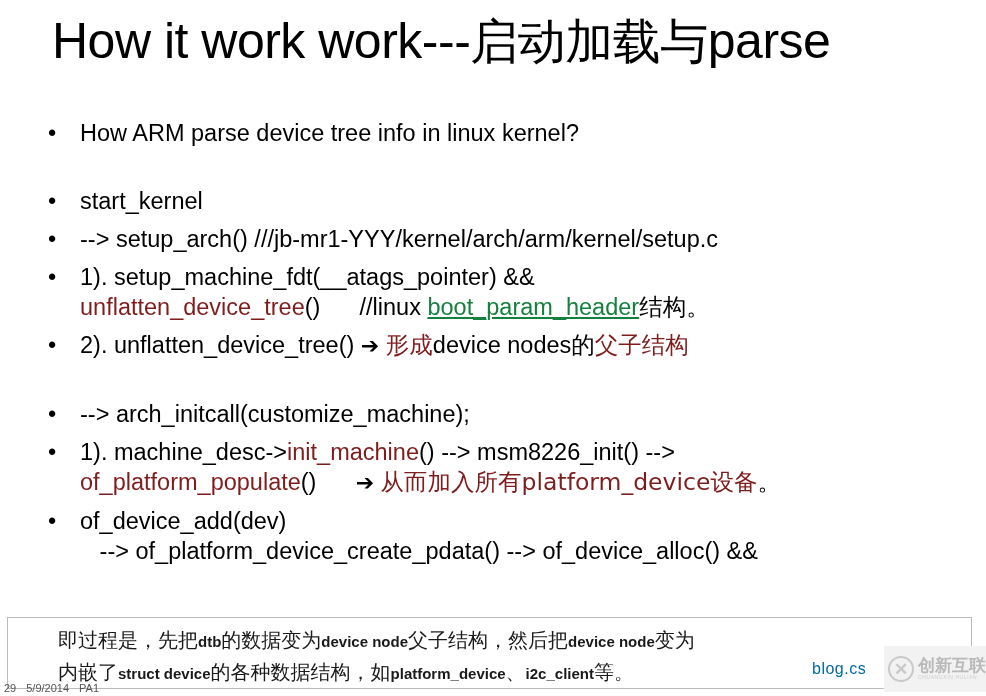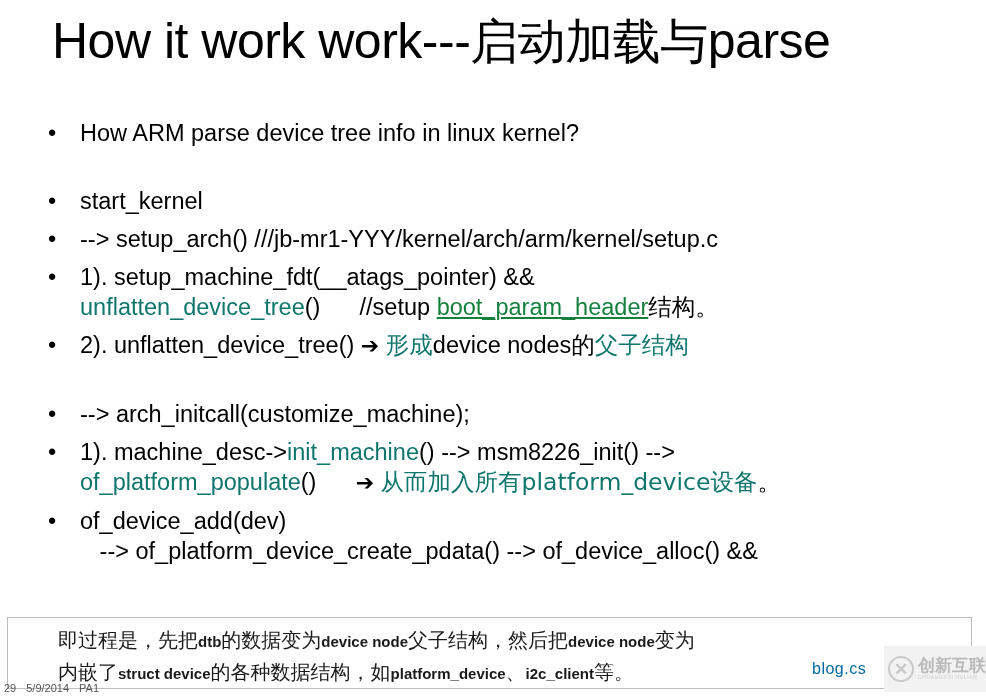--- a/index.html
+++ b/index.html
@@ -59,21 +59,21 @@
     top: 0;
     font-size: 23.5px;
     line-height: 30px;
     color: #000000;
   }
   .bullet-row .btext { display: block; }
   .bullet-row .btext .cjk { font-family: "DejaVu Sans", sans-serif; }
   .spacer-row { height: 30px; }
   .spacer-row-small { height: 8px; }
 
-  .red  { color: #0f766e; }
+  .red  { color: #7f1d1d; }
   .blue { color: #15803d; text-decoration: underline; }
   .arrow { font-family: "DejaVu Sans", sans-serif; font-weight: bold; font-size: 22px; }
   .wsp { white-space: pre; }
 
   
   #note-box {
     position: absolute;
     left: 7px;
     top: 617px;
     width: 965px;
@@ -176,21 +176,21 @@
     <div class="bullet-row">
       <span class="bullet-dot">•</span>
       <span class="btext">--&gt; setup_arch() ///jb-mr1-YYY/kernel/arch/arm/kernel/setup.c</span>
     </div>
 
     <div class="spacer-row-small"></div>
 
     <div class="bullet-row">
       <span class="bullet-dot">•</span>
       <span class="btext">1). setup_machine_fdt(__atags_pointer) &amp;&amp;</span>
-      <span class="btext"><span class="red">unflatten_device_tree</span><span class="wsp">()      //setup </span><span class="blue">boot_param_header</span><span class="cjk">结构。</span></span>
+      <span class="btext"><span class="red">unflatten_device_tree</span><span class="wsp">()      //linux </span><span class="blue">boot_param_header</span><span class="cjk">结构。</span></span>
     </div>
 
     <div class="spacer-row-small"></div>
 
     <div class="bullet-row">
       <span class="bullet-dot">•</span>
       <span class="btext"><span>2). unflatten_device_tree() </span><span class="arrow">➔</span><span class="wsp"> </span><span class="red cjk">形成</span><span>device nodes</span><span class="cjk">的</span><span class="red cjk">父子结构</span></span>
     </div>
 
     <div class="spacer-row"></div>

